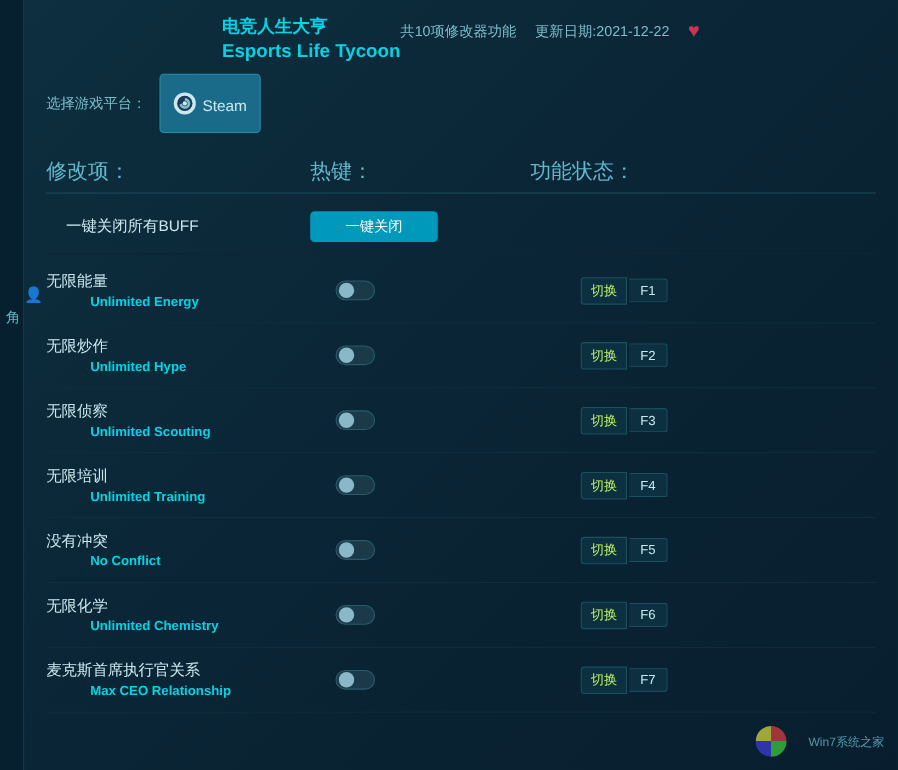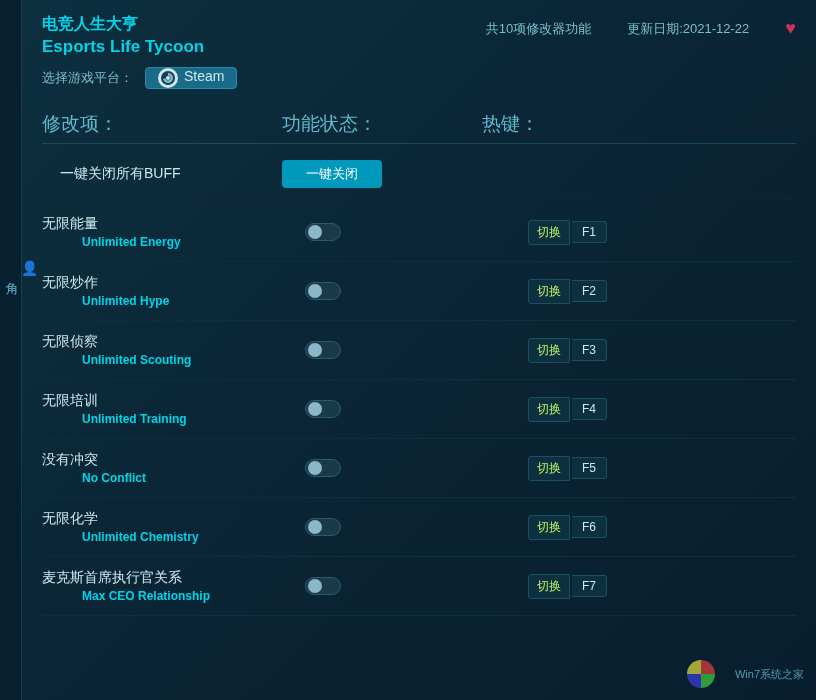--- a/index.html
+++ b/index.html
@@ -49,21 +49,21 @@
       flex: 1;
       padding: 14px 20px;
       display: flex;
       flex-direction: column;
     }
 
     
     .header {
       display: flex;
       align-items: flex-start;
-      justify-content: space-between;
+      justify-content: center;
       margin-bottom: 10px;
     }
 
     .title-block {}
 
     .title-cn {
       font-size: 16px;
       font-weight: bold;
       color: #00d4e8;
       margin-bottom: 2px;
@@ -71,21 +71,21 @@
 
     .title-en {
       font-size: 17px;
       font-weight: bold;
       color: #00d4e8;
     }
 
     .header-meta {
       display: flex;
       align-items: center;
-      gap: 36px;
+      gap: 17px;
       margin-top: 4px;
     }
 
     .meta-text {
       font-size: 13px;
       color: #7abfcc;
     }
 
     .heart-icon {
       color: #cc3355;
@@ -101,26 +101,26 @@
       margin-bottom: 16px;
     }
 
     .platform-label {
       font-size: 13px;
       color: #7abfcc;
     }
 
     .steam-btn {
       display: flex;
-      align-items: flex-start;
+      align-items: flex-end;
       gap: 6px;
       background: #1a6b8a;
       border: 1px solid #2a8aaa;
       border-radius: 4px;
-      padding: 0 12px;
+      padding: 16px 12px;
       cursor: pointer;
       color: #cce8ee;
       font-size: 14px;
     }
 
     .steam-icon {
       width: 20px;
       height: 20px;
       background: #cce8ee;
       border-radius: 50%;
@@ -162,21 +162,21 @@
 
     .all-off-btn {
       background: #0099bb;
       border: none;
       border-radius: 4px;
       color: white;
       font-size: 13px;
       padding: 5px 18px;
       cursor: pointer;
       font-family: inherit;
-      width: 100px;
+      width: 116px;
     }
 
     
     .mod-list {
       display: flex;
       flex-direction: column;
       gap: 0;
       overflow-y: auto;
     }
 
@@ -326,22 +326,22 @@
             <path d="M8 3a5 5 0 1 1-4.9 5.9L5.5 8A2.5 2.5 0 1 0 8 5.5V3z" fill="#7abfcc"></path>
             <circle cx="8" cy="8" r="2" fill="#cce8ee"></circle>
           </svg>
         </div>
         <span>Steam</span>
       </button>
     </div>
 
     <div class="table-header">
       <div class="col-header">修改项：</div>
+      <div class="col-header">热键：</div>
       <div class="col-header">功能状态：</div>
-      <div class="col-header">热键：</div>
     </div>
 
     <div class="all-off-row">
       <div class="all-off-label">一键关闭所有BUFF</div>
       <div>
         <button class="all-off-btn">一键关闭</button>
       </div>
       <div></div>
     </div>
 

